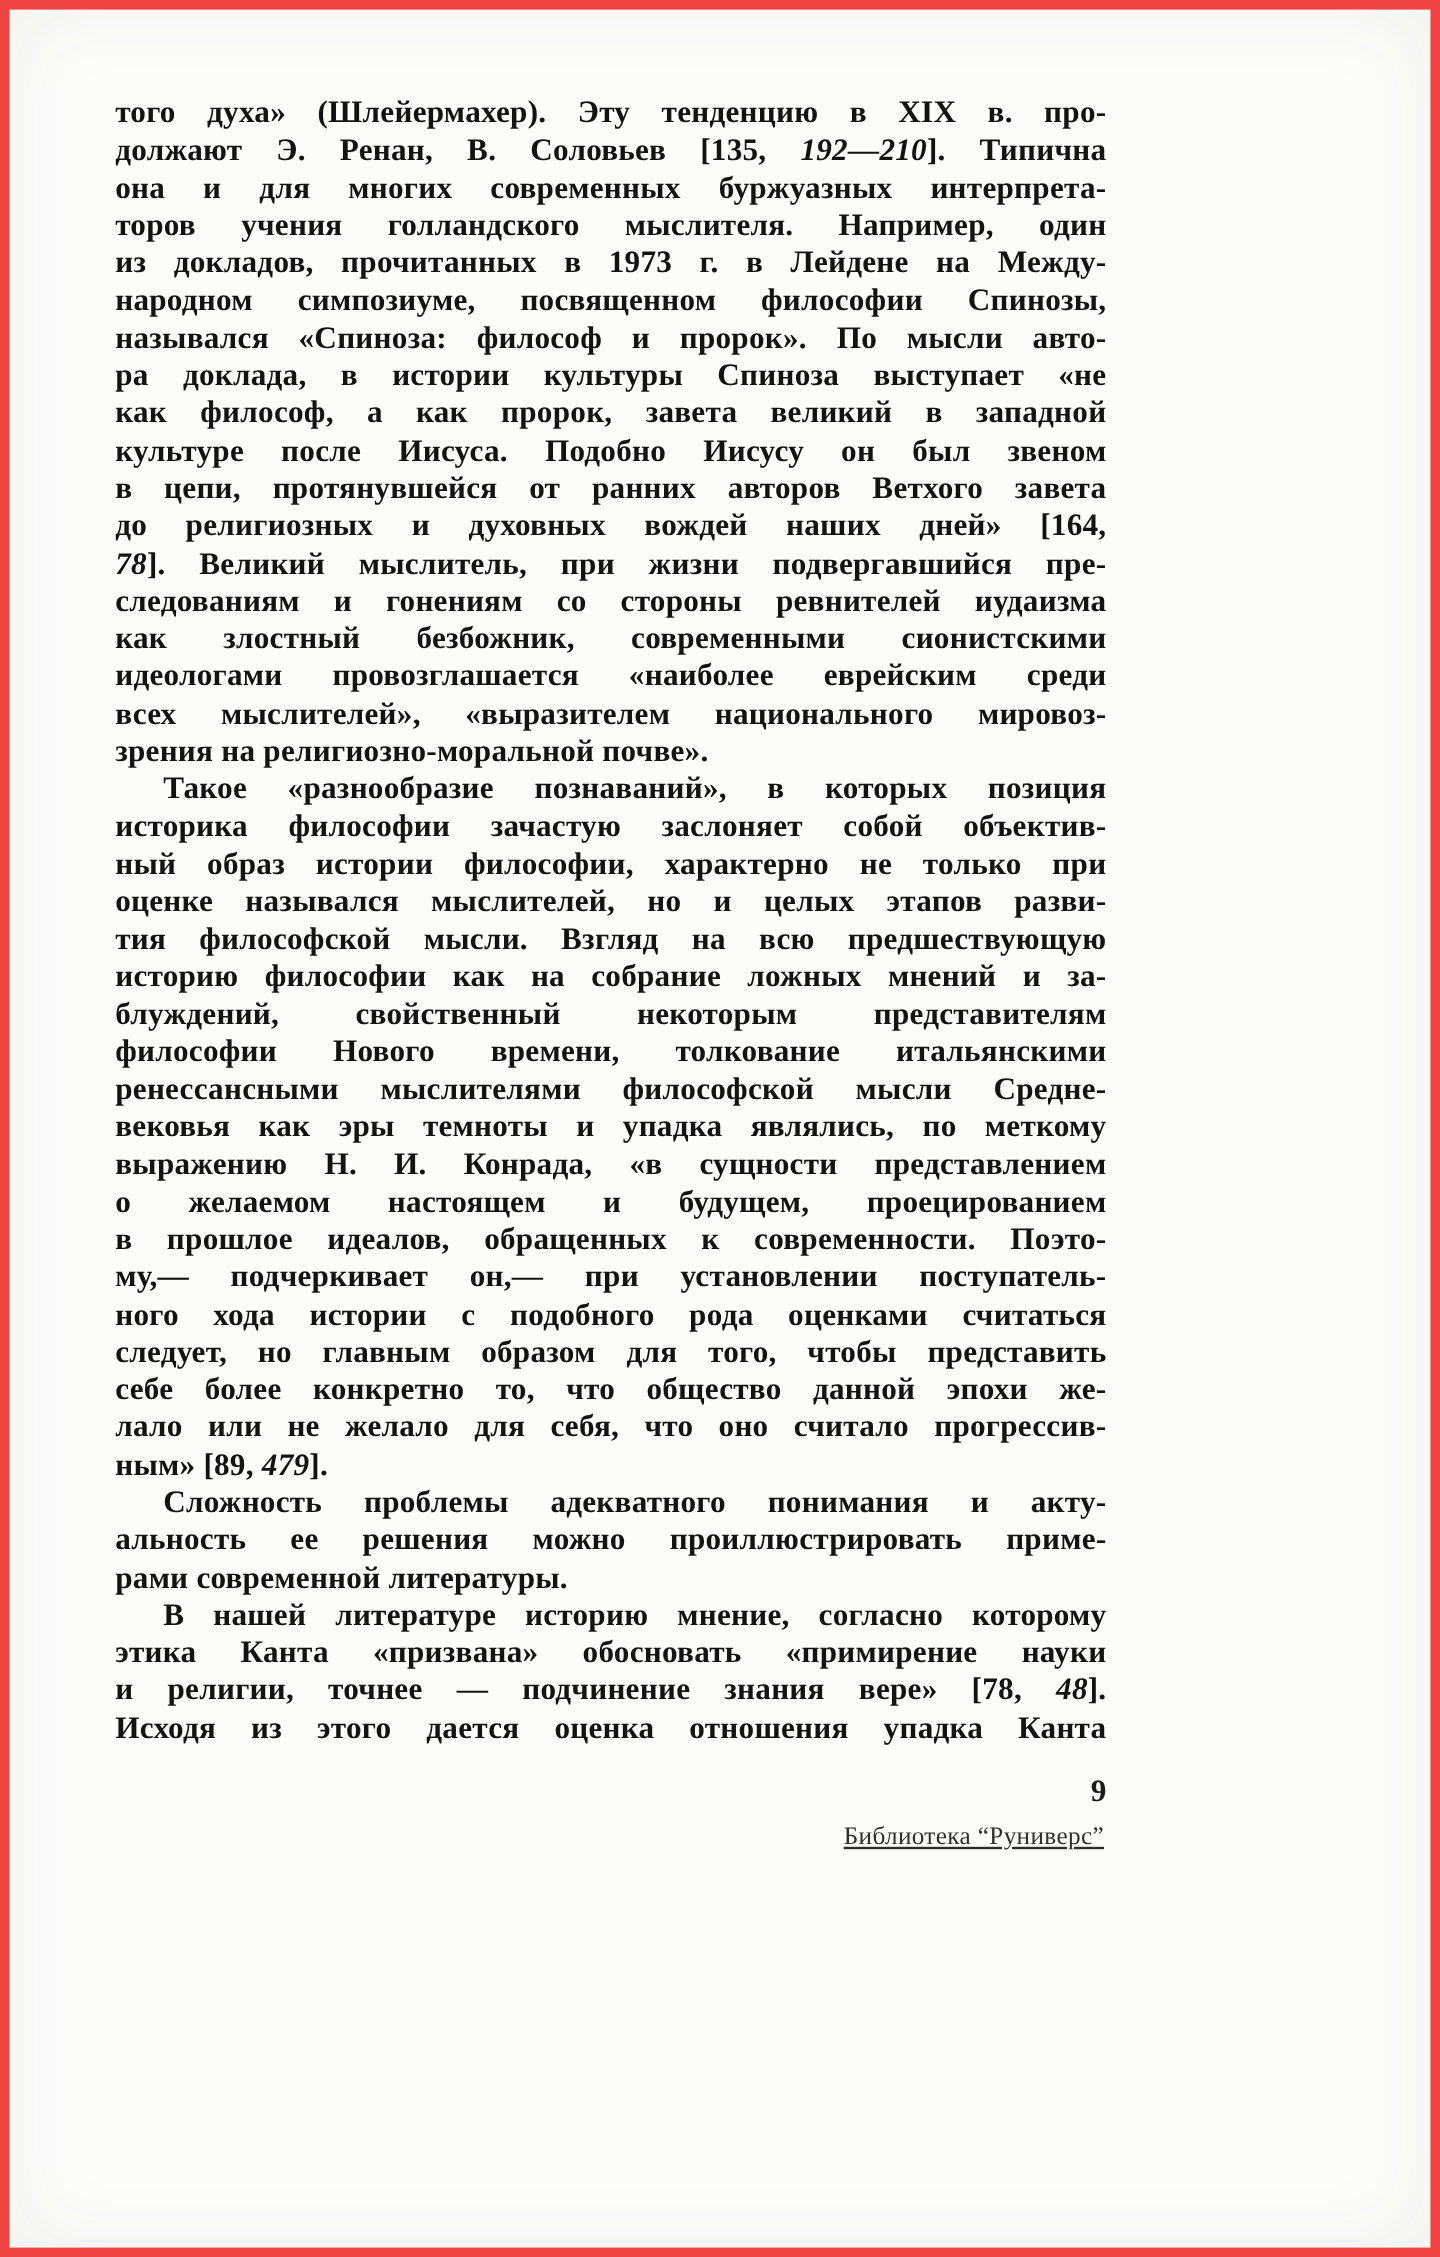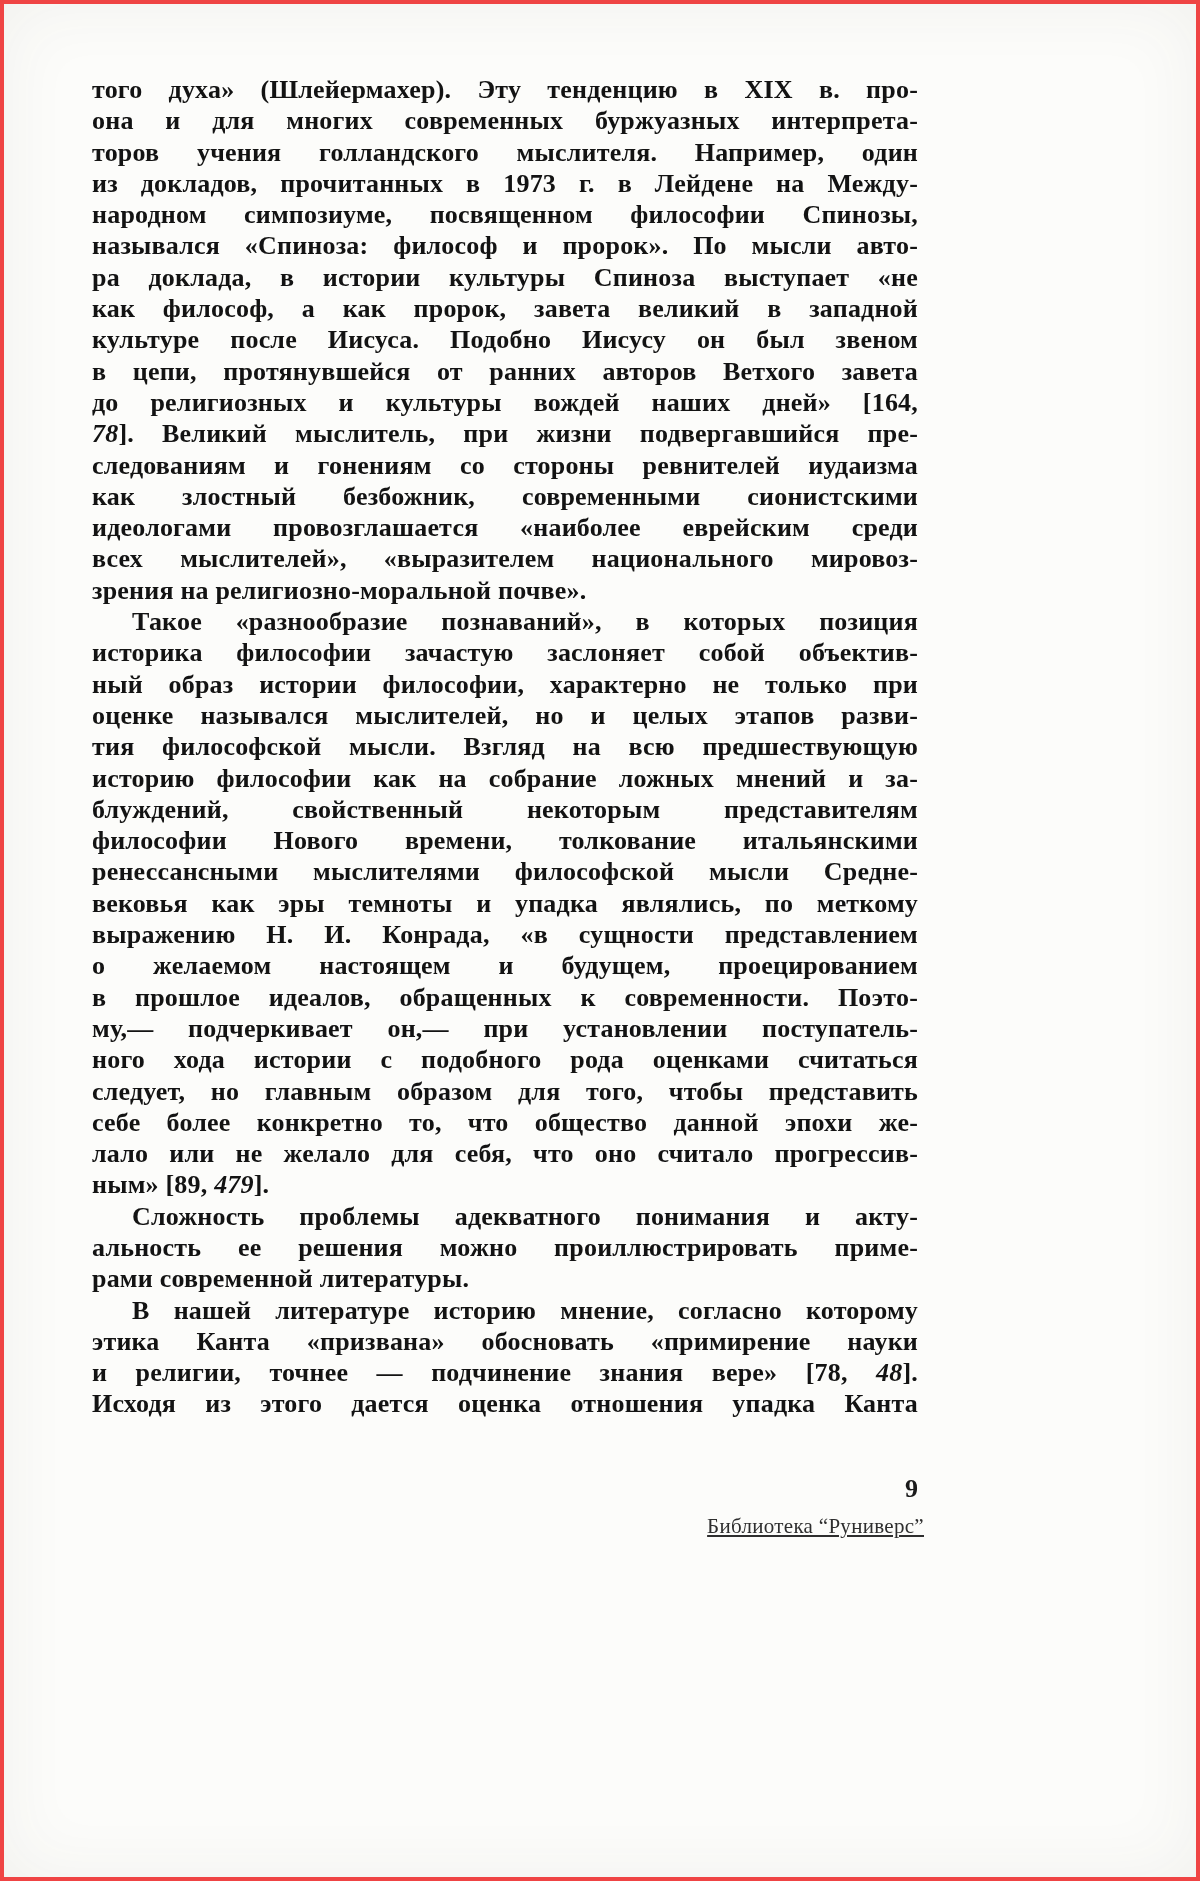--- a/index.html
+++ b/index.html
@@ -6,21 +6,21 @@
     margin: 0;
     padding: 0;
     background: #ffffff;
   }
   .scan-page {
     position: relative;
     width: 1200px;
     height: 1881px;
     box-sizing: border-box;
     background: #fcfcfa;
-    border: 4px solid #ef4444;
+    border: 8px solid #ef4444;
     box-shadow: inset 0 0 70px rgba(60,60,50,0.06);
     overflow: hidden;
     font-family: "Liberation Serif", "DejaVu Serif", serif;
   }
   .text-block {
     position: absolute;
     left: 88px;
     top: 70px;
     width: 826px;
     font-size: 26px;
@@ -63,30 +63,31 @@
     text-decoration: underline;
   }
 </style>
 </head>
 <body>
 
 <div class="scan-page">
   <div class="text-block">
       <div class="paragraph">
         <div class="line"><span>того духа» (Шлейермахер). Эту тенденцию в XIX в. про-</span></div>
+        <div class="line"><span>должают Э. Ренан, В. Соловьев [135, </span><span class="italic">192—210</span><span>]. Типична</span></div>
         <div class="line"><span>она и для многих современных буржуазных интерпрета-</span></div>
         <div class="line"><span>торов учения голландского мыслителя. Например, один</span></div>
         <div class="line"><span>из докладов, прочитанных в 1973 г. в Лейдене на Между-</span></div>
         <div class="line"><span>народном симпозиуме, посвященном философии Спинозы,</span></div>
         <div class="line"><span>назывался «Спиноза: философ и пророк». По мысли авто-</span></div>
         <div class="line"><span>ра доклада, в истории культуры Спиноза выступает «не</span></div>
         <div class="line"><span>как философ, а как пророк, завета великий в западной</span></div>
         <div class="line"><span>культуре после Иисуса. Подобно Иисусу он был звеном</span></div>
         <div class="line"><span>в цепи, протянувшейся от ранних авторов Ветхого завета</span></div>
-        <div class="line"><span>до религиозных и культуры вождей наших дней» [164,</span></div>
+        <div class="line"><span>до религиозных и духовных вождей наших дней» [164,</span></div>
         <div class="line"><span class="italic">78</span><span>]. Великий мыслитель, при жизни подвергавшийся пре-</span></div>
         <div class="line"><span>следованиям и гонениям со стороны ревнителей иудаизма</span></div>
         <div class="line"><span>как злостный безбожник, современными сионистскими</span></div>
         <div class="line"><span>идеологами провозглашается «наиболее еврейским среди</span></div>
         <div class="line"><span>всех мыслителей», «выразителем национального мировоз-</span></div>
         <div class="line no-justify"><span>зрения на религиозно-моральной почве».</span></div>
       </div>
       <div class="paragraph">
         <div class="line indent"><span>Такое «разнообразие познаваний», в которых позиция</span></div>
         <div class="line"><span>историка философии зачастую заслоняет собой объектив-</span></div>

